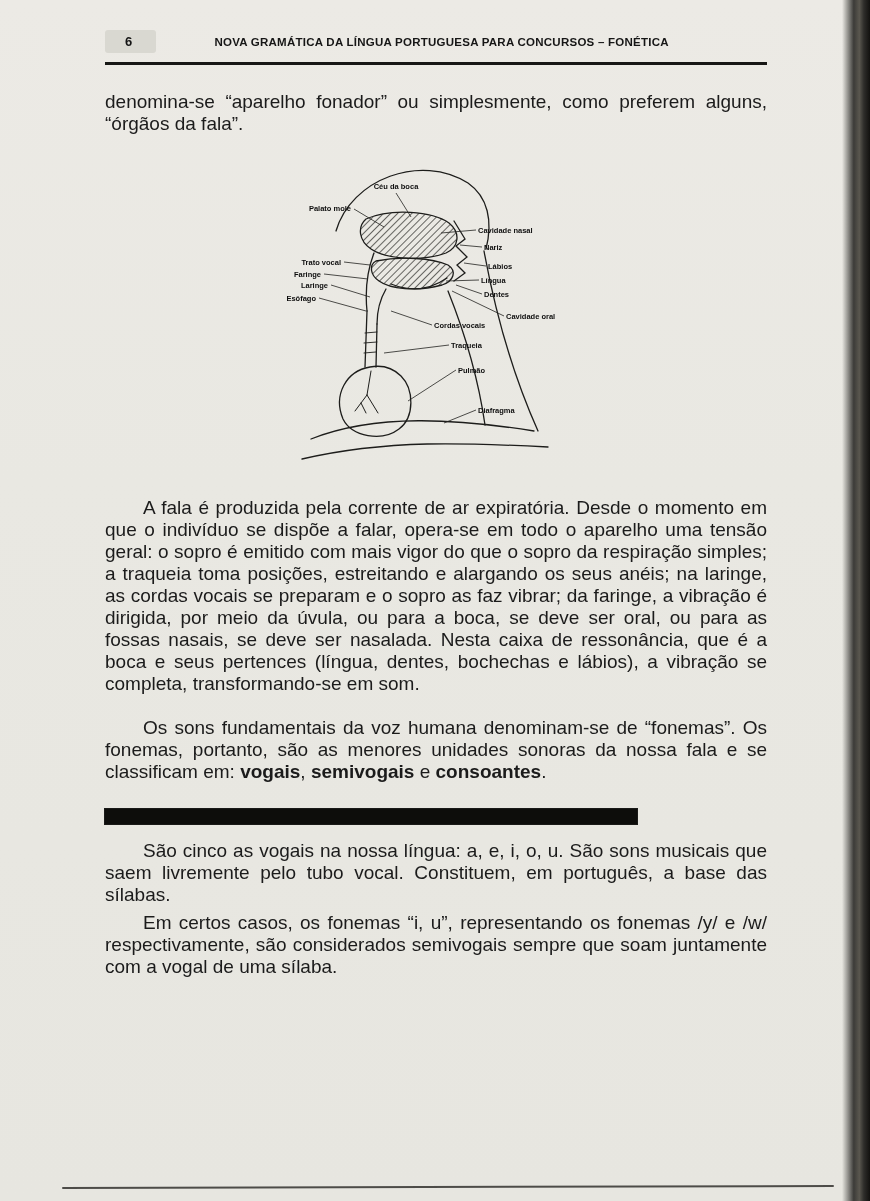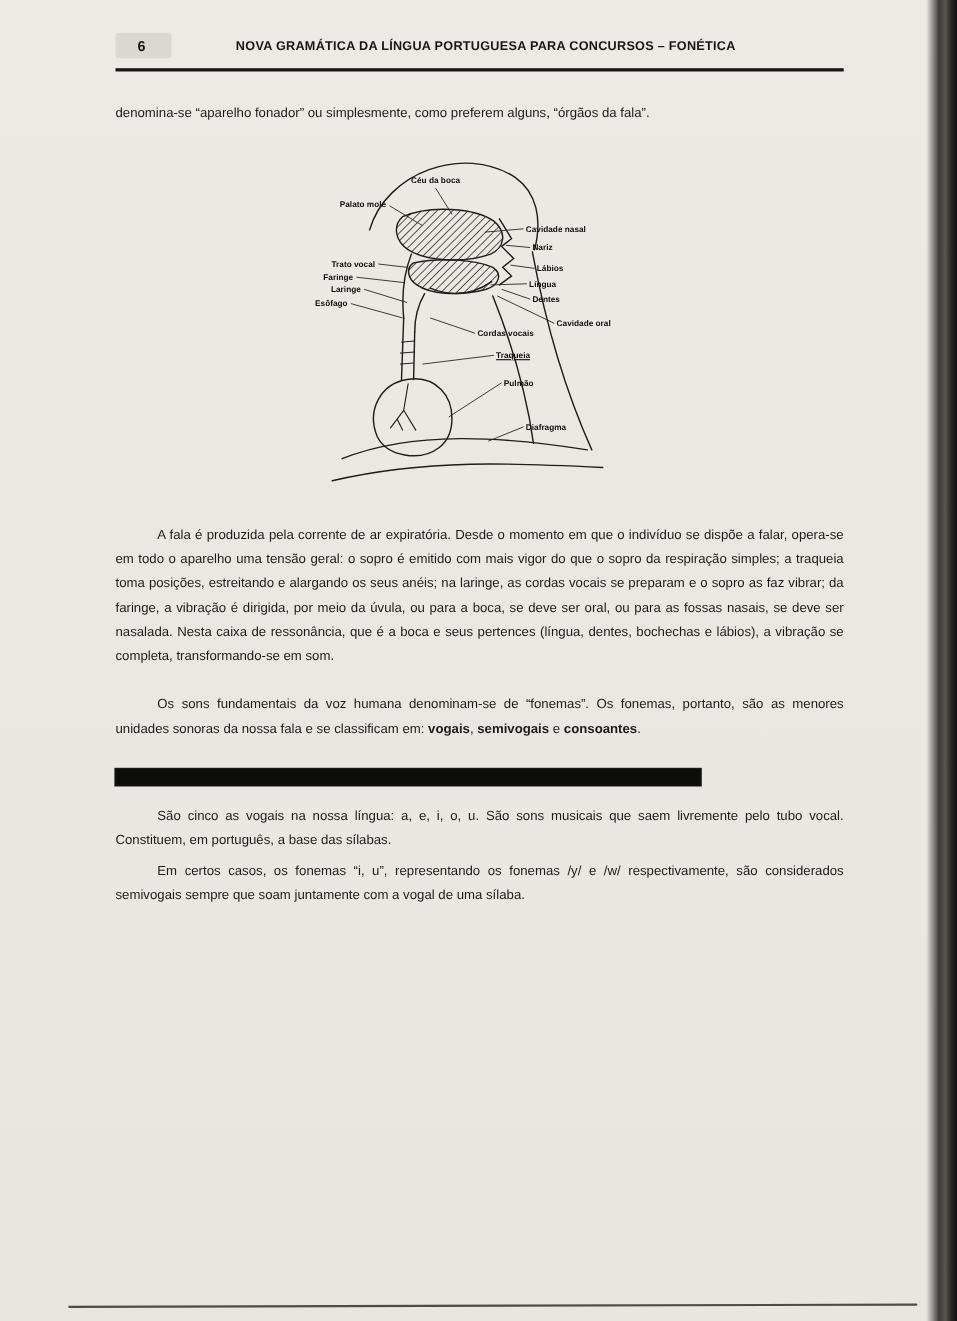--- a/index.html
+++ b/index.html
@@ -22,21 +22,21 @@
   .header-row { display:flex; align-items:center; }
   .page-num {
     background:#d9d8d1; color:#141414; font-weight:bold; font-size:13px;
     padding:4px 24px 4px 20px; border-radius:3px;
   }
   .header-title {
     flex:1; text-align:center; font-weight:bold; font-size:11.5px;
     letter-spacing:.25px; color:#161616; padding-right:40px;
   }
   .header-rule { height:2.5px; background:#171715; margin-top:9px; }
-  p.body { font-size:12px; line-height:22px; text-align:justify; color:#1b1b1b; }
+  p.body { font-size:19px; line-height:22px; text-align:justify; color:#1b1b1b; }
   .indent { text-indent:38px; }
   .p-intro { margin-top:26px; }
   .p-fala { margin-top:34px; }
   .p-fonemas { margin-top:22px; }
   .p-vogais { margin-top:16px; }
   .p-semivogais { margin-top:6px; }
   b { font-weight:bold; }
 
   .section-heading {
     margin-top:26px; width:532px; background:#0d0d0b; color:#f3f2ec;
@@ -129,21 +129,21 @@
       <div class="dlabel r" style="left:268px; top:86px;">Nariz</div>
       <div class="dlabel" style="left:125px; top:101px;">Trato vocal</div>
       <div class="dlabel r" style="left:272px; top:105px;">Lábios</div>
       <div class="dlabel" style="left:105px; top:113px;">Faringe</div>
       <div class="dlabel r" style="left:265px; top:119px;">Língua</div>
       <div class="dlabel" style="left:112px; top:124px;">Laringe</div>
       <div class="dlabel r" style="left:268px; top:133px;">Dentes</div>
       <div class="dlabel" style="left:100px; top:137px;">Esôfago</div>
       <div class="dlabel r" style="left:290px; top:155px;">Cavidade oral</div>
       <div class="dlabel r" style="left:218px; top:164px;">Cordas vocais</div>
-      <div class="dlabel r" style="left:235px; top:184px;text-decoration:underline;">Traqueia</div>
+      <div class="dlabel r" style="left:235px; top:184px;">Traqueia</div>
       <div class="dlabel r" style="left:242px; top:209px;">Pulmão</div>
       <div class="dlabel r" style="left:262px; top:249px;">Diafragma</div>
     </div>
 
     <p class="body indent p-fala">A fala é produzida pela corrente de ar expiratória. Desde o momento em que o indivíduo se dispõe a falar, opera-se em todo o aparelho uma tensão geral: o sopro é emitido com mais vigor do que o sopro da respiração simples; a traqueia toma posições, estreitando e alargando os seus anéis; na laringe, as cordas vocais se preparam e o sopro as faz vibrar; da faringe, a vibração é dirigida, por meio da úvula, ou para a boca, se deve ser oral, ou para as fossas nasais, se deve ser nasalada. Nesta caixa de ressonância, que é a boca e seus pertences (língua, dentes, bochechas e lábios), a vibração se completa, transformando-se em som.</p>
 
     <p class="body indent p-fonemas"><span>Os sons fundamentais da voz humana denominam-se de “fonemas”. Os fonemas, portanto, são as menores unidades sonoras da nossa fala e se classificam em: </span><b>vogais</b><span>, </span><b>semivogais</b><span> e </span><b>consoantes</b><span>.</span></p>
 
     <div class="section-heading">
     </div>

